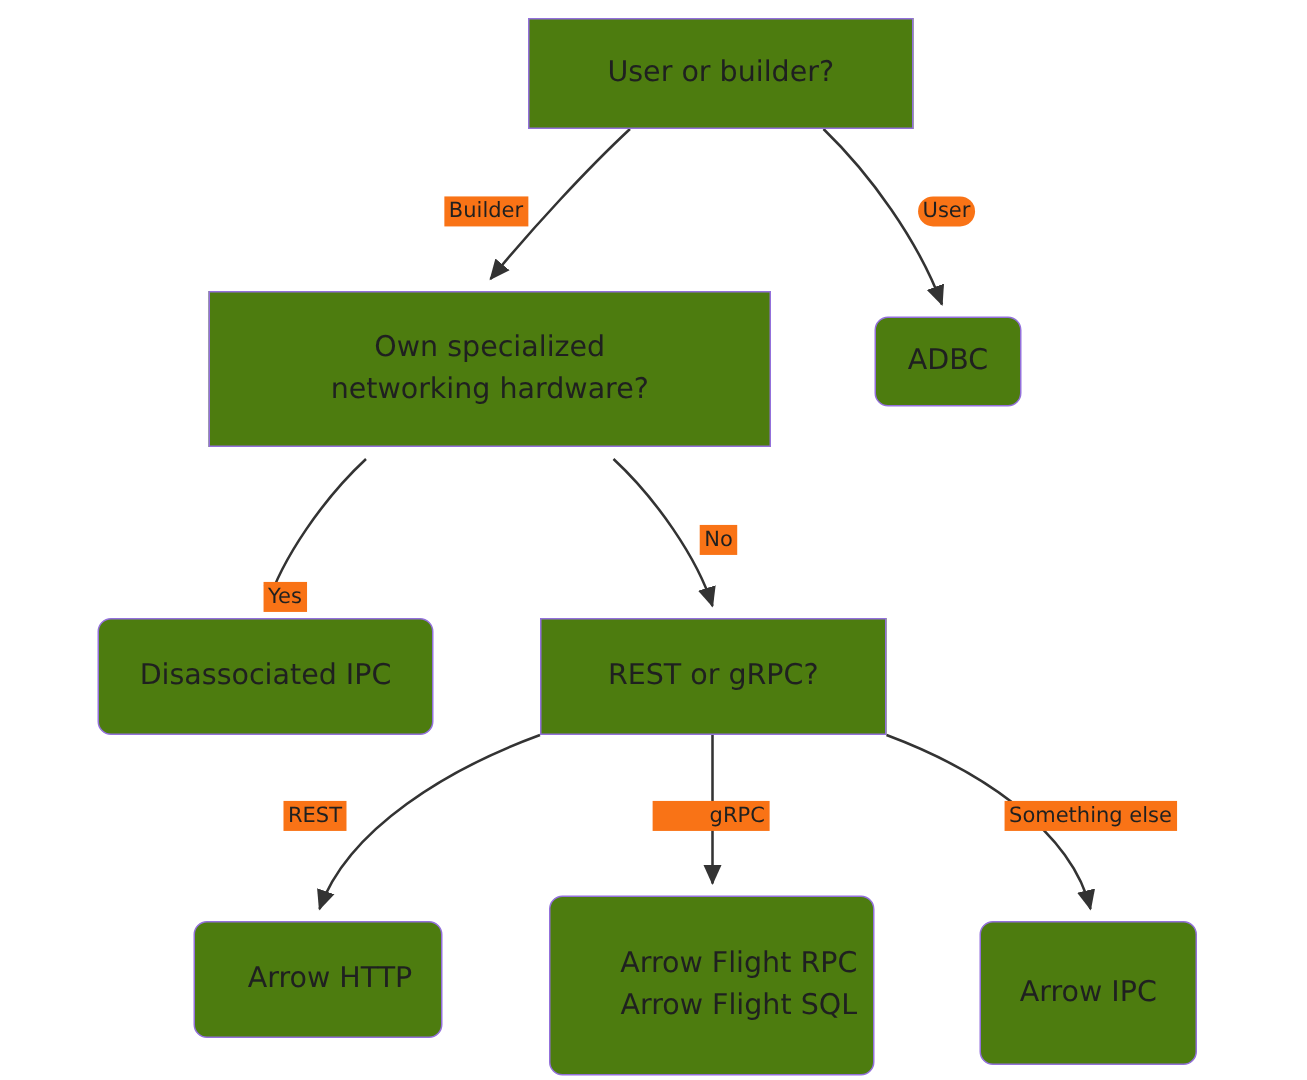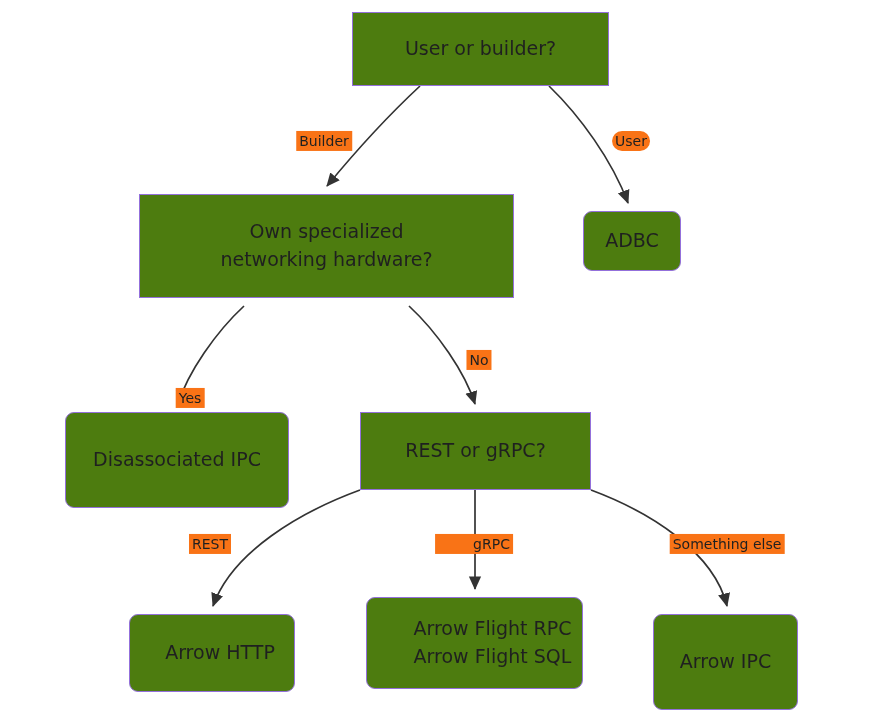--- a/index.html
+++ b/index.html
@@ -82,30 +82,30 @@
       <div class="node decision" style="left: 352px; top: 12px; width: 257px; height: 74px;">
         <span class="node-line">User or builder?</span>
       </div>
       <div class="node decision" style="left: 139px; top: 194px; width: 375px; height: 104px;">
         <span class="node-line">Own specialized</span>
         <span class="node-line">networking hardware?</span>
       </div>
       <div class="node terminal" style="left: 583px; top: 211px; width: 98px; height: 60px;">
         <span class="node-line">ADBC</span>
       </div>
-      <div class="node terminal" style="left: 65px; top: 412px; width: 224px; height: 96px;">
+      <div class="node terminal" style="left: 65px; top: 412px; width: 224px; height: 78px;">
         <span class="node-line">Disassociated IPC</span>
       </div>
       <div class="node decision" style="left: 360px; top: 412px; width: 231px; height: 78px;">
         <span class="node-line">REST or gRPC?</span>
       </div>
       <div class="node terminal" style="left: 129px; top: 614px; width: 166px; height: 78px; padding-left: 16px;">
         <span class="node-line">Arrow HTTP</span>
       </div>
-      <div class="node terminal" style="left: 366px; top: 597px; width: 217px; height: 92px; padding-left: 36px;">
+      <div class="node terminal" style="left: 366px; top: 597px; width: 217px; height: 120px; padding-left: 36px;">
         <span class="node-line">Arrow Flight RPC</span>
         <span class="node-line">Arrow Flight SQL</span>
       </div>
       <div class="node terminal" style="left: 653px; top: 614px; width: 145px; height: 96px;">
         <span class="node-line">Arrow IPC</span>
       </div>
     </div>
   <div id="edge-label-layer">
       <div class="edge-label" style="left: 324px; top: 141px;">Builder</div>
       <div class="edge-label" style="left: 631px; top: 141px; border-radius: 11px;">User</div>

